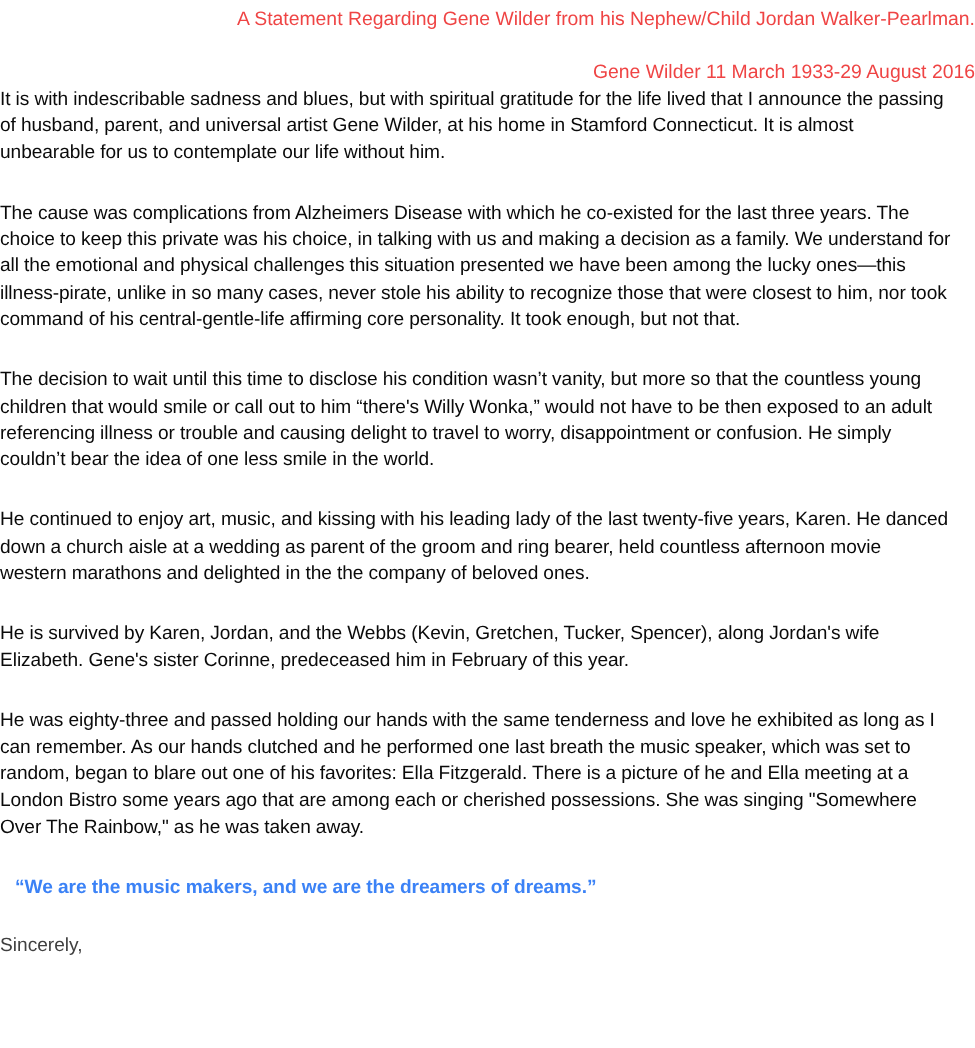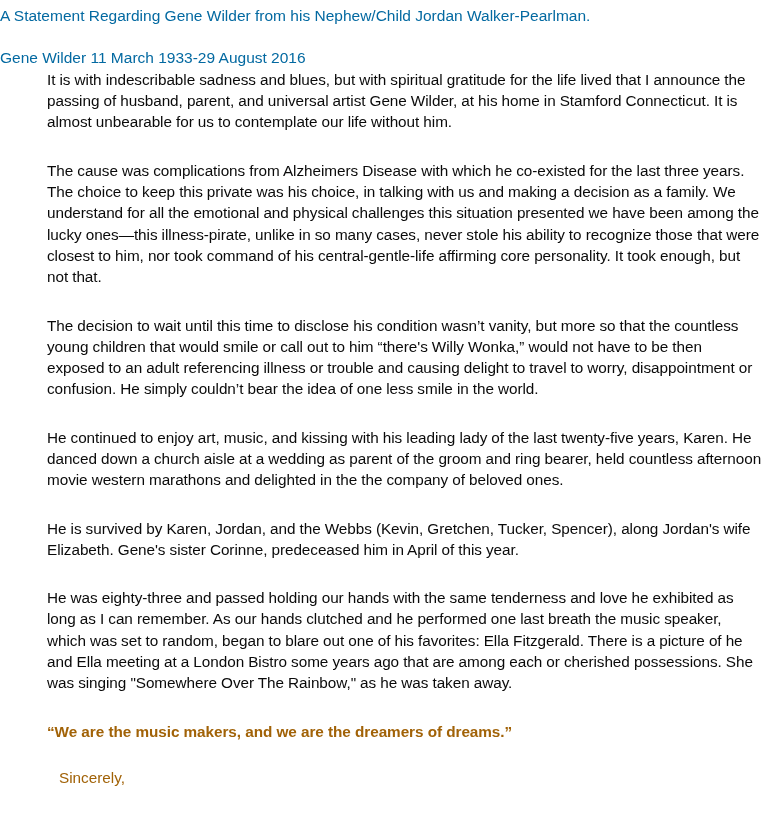--- a/index.html
+++ b/index.html
@@ -15,62 +15,61 @@
     overflow: hidden;
   }
   .page {
     position: relative;
     width: 780px;
     height: 838px;
     background: #ffffff;
     box-sizing: border-box;
   }
   .heading {
-    text-align: left;
+    text-align: right;
     font-size: 15.5px;
     line-height: 1.35;
     font-weight: 400;
-    color: #0369a1;
+    color: #ef4444;
   }
   #doc-title {
     padding-top: 6px;
   }
   #doc-subtitle {
     padding-top: 21px;
   }
   .body-block {
-    padding-left: 47px;
     padding-right: 18px;
   }
   p.para {
     font-size: 15.3px;
     line-height: 21.3px;
     margin: 0;
     color: #0a0a0a;
     letter-spacing: -0.05px;
     word-spacing: -0.1px;
   }
   p.para.gap-top {
     margin-top: 27px;
   }
   p.quote-line {
     font-size: 15.3px;
     line-height: 21.3px;
-    margin: 0;
+    margin: 12px;
     margin-top: 27px;
     font-weight: 700;
-    color: #a16207;
+    color: #3b82f6;
     letter-spacing: -0.05px;
   }
   p.signoff {
     font-size: 15.3px;
     line-height: 21.3px;
-    margin: 12px;
+    margin: 0;
     margin-top: 25px;
-    color: #a16207;
+    color: #404040;
   }
   p.signature {
     font-size: 15.3px;
     line-height: 21.3px;
     margin: 0;
     margin-top: 25px;
     color: #0a0a0a;
   }
   .first-para {
     margin-top: 22px;
@@ -88,21 +87,21 @@
   <div class="body-block">
 
     <p class="para first-para">It is with indescribable sadness and blues, but with spiritual gratitude for the life lived that I announce the passing of husband, parent, and universal artist Gene Wilder, at his home in Stamford Connecticut. It is almost unbearable for us to contemplate our life without him.</p>
 
     <p class="para gap-top">The cause was complications from Alzheimers Disease with which he co-existed for the last three years. The choice to keep this private was his choice, in talking with us and making a decision as a family. We understand for all the emotional and physical challenges this situation presented we have been among the lucky ones—this illness-pirate, unlike in so many cases, never stole his ability to recognize those that were closest to him, nor  took command of his central-gentle-life affirming core personality. It took enough, but not that.</p>
 
     <p class="para gap-top">The decision to wait until this time to disclose his condition wasn’t vanity, but more so that the countless young children that would smile or call out to him “there's Willy Wonka,” would not have to be then exposed to an adult  referencing illness or trouble and causing delight to travel to worry, disappointment or confusion. He simply couldn’t bear the idea of one less smile in the world.</p>
 
     <p class="para gap-top">He continued to enjoy art, music, and kissing with his leading lady of the last twenty-five years, Karen.  He  danced down a church aisle at a wedding as parent of the groom and ring bearer, held countless afternoon movie western marathons and delighted in the  the company of beloved ones.</p>
 
-    <p class="para gap-top">He is survived by Karen, Jordan, and the Webbs (Kevin, Gretchen, Tucker, Spencer),  along Jordan's wife Elizabeth. Gene's sister Corinne, predeceased him in April of this year.</p>
+    <p class="para gap-top">He is survived by Karen, Jordan, and the Webbs (Kevin, Gretchen, Tucker, Spencer),  along Jordan's wife Elizabeth. Gene's sister Corinne, predeceased him in February of this year.</p>
 
     <p class="para gap-top">He was eighty-three and passed holding our hands with the same tenderness and love he exhibited as long as I can remember. As our hands clutched and he performed one last breath the music speaker, which was set to random, began to blare out one of his favorites: Ella Fitzgerald. There is a picture of he and Ella meeting at a London Bistro some years ago that are among each or cherished possessions. She was singing "Somewhere Over The Rainbow," as he was taken away.</p>
 
     <p class="quote-line">“We are the music makers, and we are the dreamers of dreams.”</p>
 
     <p class="signoff">Sincerely,</p>
 
 
   </div>
 

